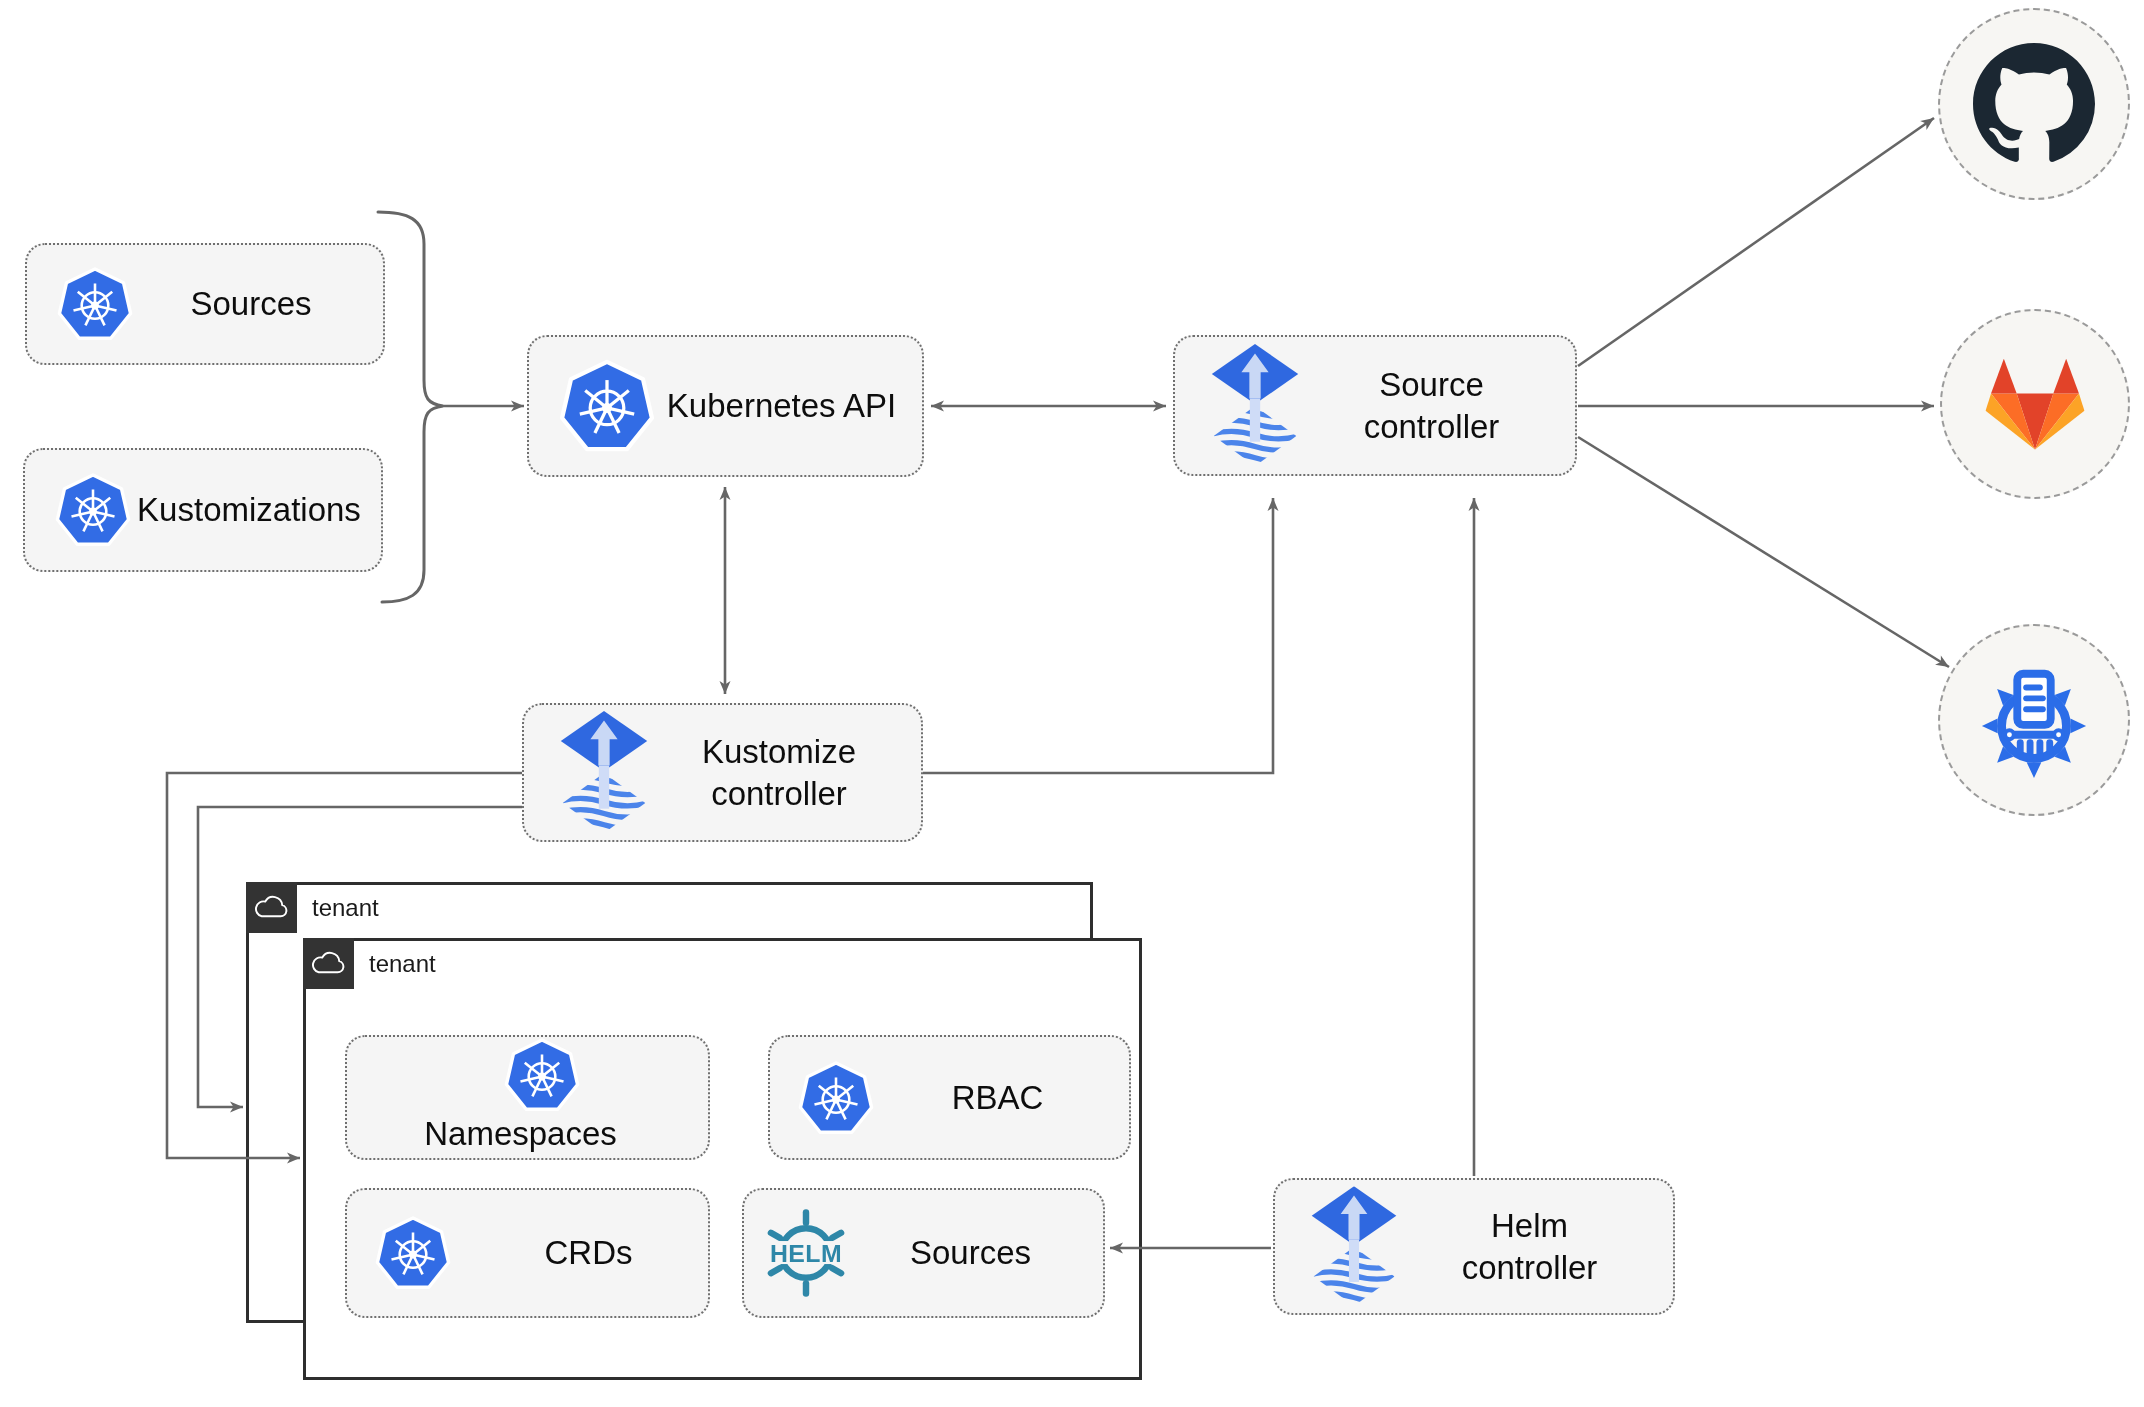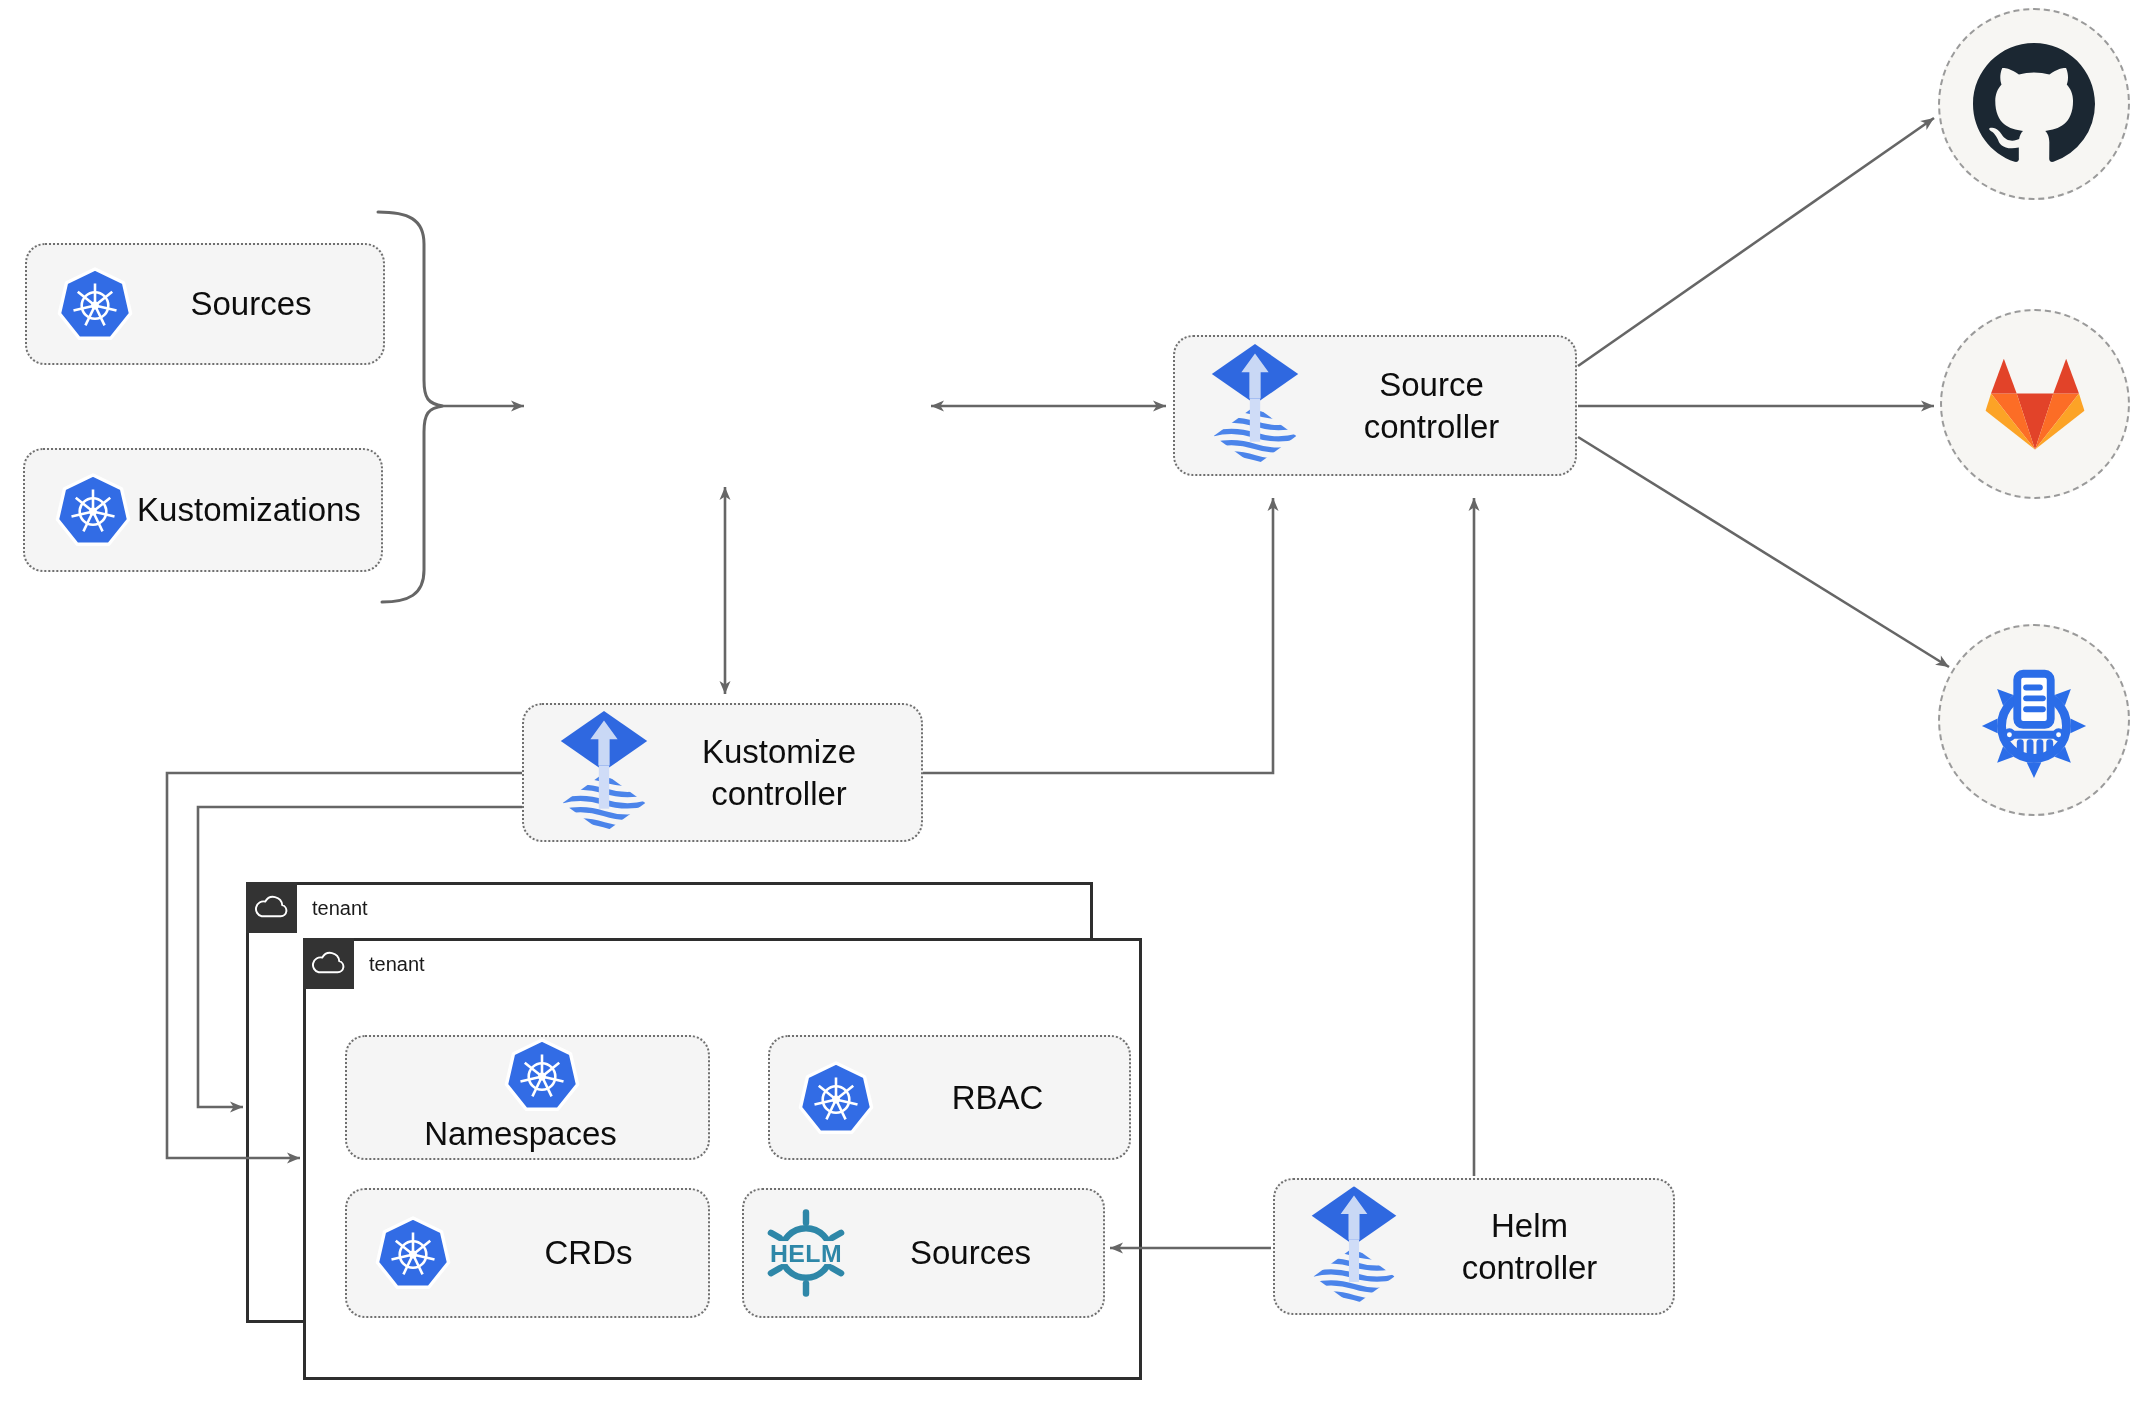--- a/index.html
+++ b/index.html
@@ -17,21 +17,21 @@
   
   .circle { position:absolute; box-sizing:border-box; border-radius:50%;
             background:#f7f6f3; border:2.5px dashed #9a9a9a;
             display:flex; align-items:center; justify-content:center; }
 
   
   .tenant { position:absolute; box-sizing:border-box; background:#ffffff;
             border:3px solid #2e2e2e; }
   .tenant-head { position:absolute; width:51px; height:51px; background:#333333;
                  display:flex; align-items:center; justify-content:center; }
-  .tenant-label { position:absolute; font-size:20px; color:#1a1a1a; line-height:28px; }
+  .tenant-label { position:absolute; font-size:24px; color:#1a1a1a; line-height:28px; }
 
   .overlay { position:absolute; left:0; top:0; pointer-events:none; }
   .edge { stroke:#666666; stroke-width:2.6; fill:none; }
   .brace { stroke:#666666; stroke-width:3; fill:none; stroke-linecap:round; }
 
   #icon-defs { position:absolute; width:0; height:0; overflow:hidden; }
 </style>
 </head>
 <body>
 
@@ -146,20 +146,28 @@
 
   <div class="node" style="left:25px; top:243px; width:360px; height:122px;">
     <span class="icon-wrap" style="margin-left:30px;">
       <svg width="76" height="76">
           <use href="#sym-k8s"></use>
         </svg>
       </span>
     <span class="label">Sources</span>
   </div>
 
+  <div class="node" style="left:527px; top:335px; width:397px; height:142px;">
+    <span class="icon-wrap" style="margin-left:30px;">
+      <svg width="96" height="96">
+          <use href="#sym-k8s"></use>
+        </svg>
+      </span>
+    <span class="label">Kubernetes API</span>
+  </div>
 
   <div class="node" style="left:1173px; top:335px; width:404px; height:141px;justify-content:space-between;">
     <span class="icon-wrap" style="margin-left:33px;">
       <svg width="94" height="124" viewBox="0 0 100 132">
           <use href="#sym-flux"></use>
         </svg>
       </span>
     <span class="label">Source
 controller</span>
   </div>

